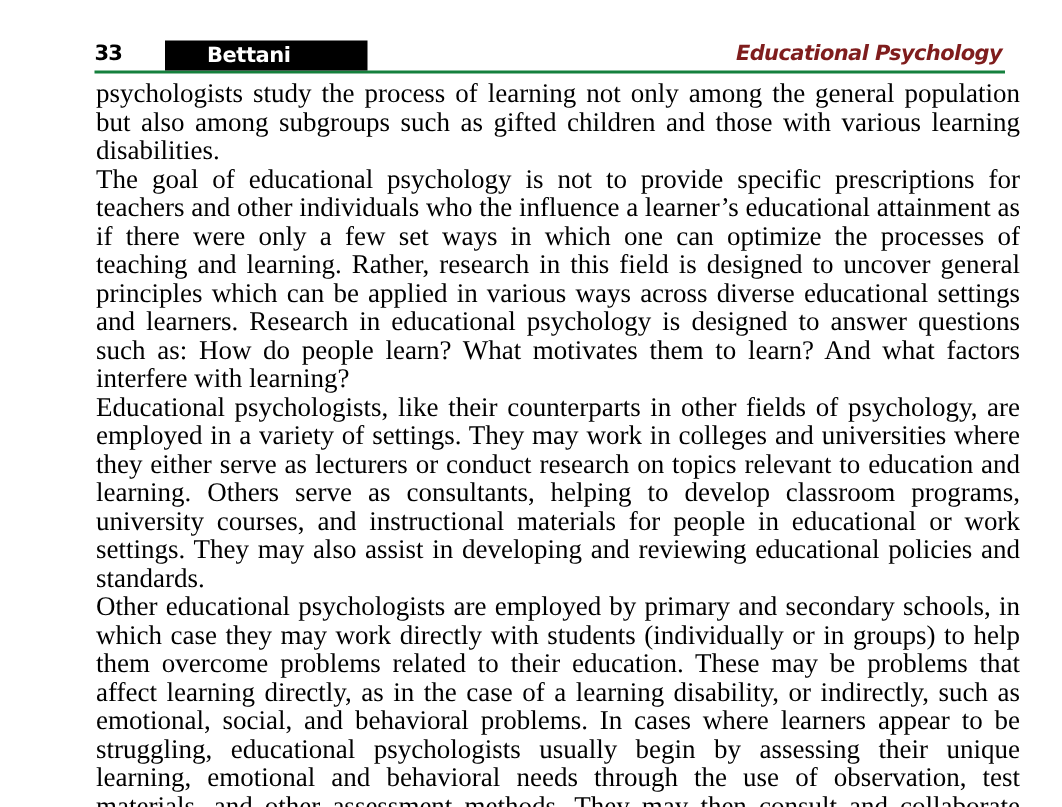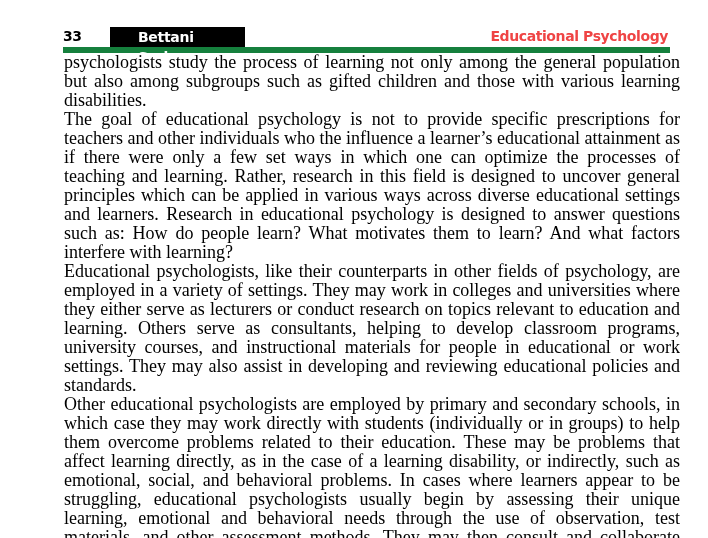--- a/index.html
+++ b/index.html
@@ -1,28 +1,28 @@
 <!DOCTYPE html>
 <html><head>
   <meta charset="utf-8">
   <style>
     html, body { margin: 0; padding: 0; background: #ffffff; }
     body { width: 708px; height: 538px; position: relative; overflow: hidden; }
     .header {
       position: absolute; left: 63px; top: 27px; width: 607px; height: 20px;
-      border-bottom: 6px solid #15803d;
+      border-bottom: 2px solid #15803d;
       font-family: "DejaVu Sans", sans-serif; font-weight: bold; font-size: 14px;
     }
     .page-num { position: absolute; left: 0; top: 1px; color: #000; letter-spacing: -0.5px; }
     .series {
       position: absolute; left: 47px; top: 0; width: 135px; height: 20px;
       background: #000; color: #fff; padding-left: 28px; box-sizing: border-box;
       line-height: 20px; letter-spacing: -0.3px;
     }
-    .book-title { position: absolute; right: 2px; top: 1px; color: #ef4444; letter-spacing: -0.4px; }
+    .book-title { position: absolute; right: 2px; top: 1px; color: #7f1d1d; letter-spacing: -0.4px; font-style: italic; }
     .content {
       position: absolute; left: 64px; top: 53px; width: 616px;
       font-family: "Liberation Serif", serif; font-size: 18px; line-height: 19px;
       color: #000; text-align: justify;
     }
     .content p { margin: 0; }
   </style>
 </head>
 <body>
 

